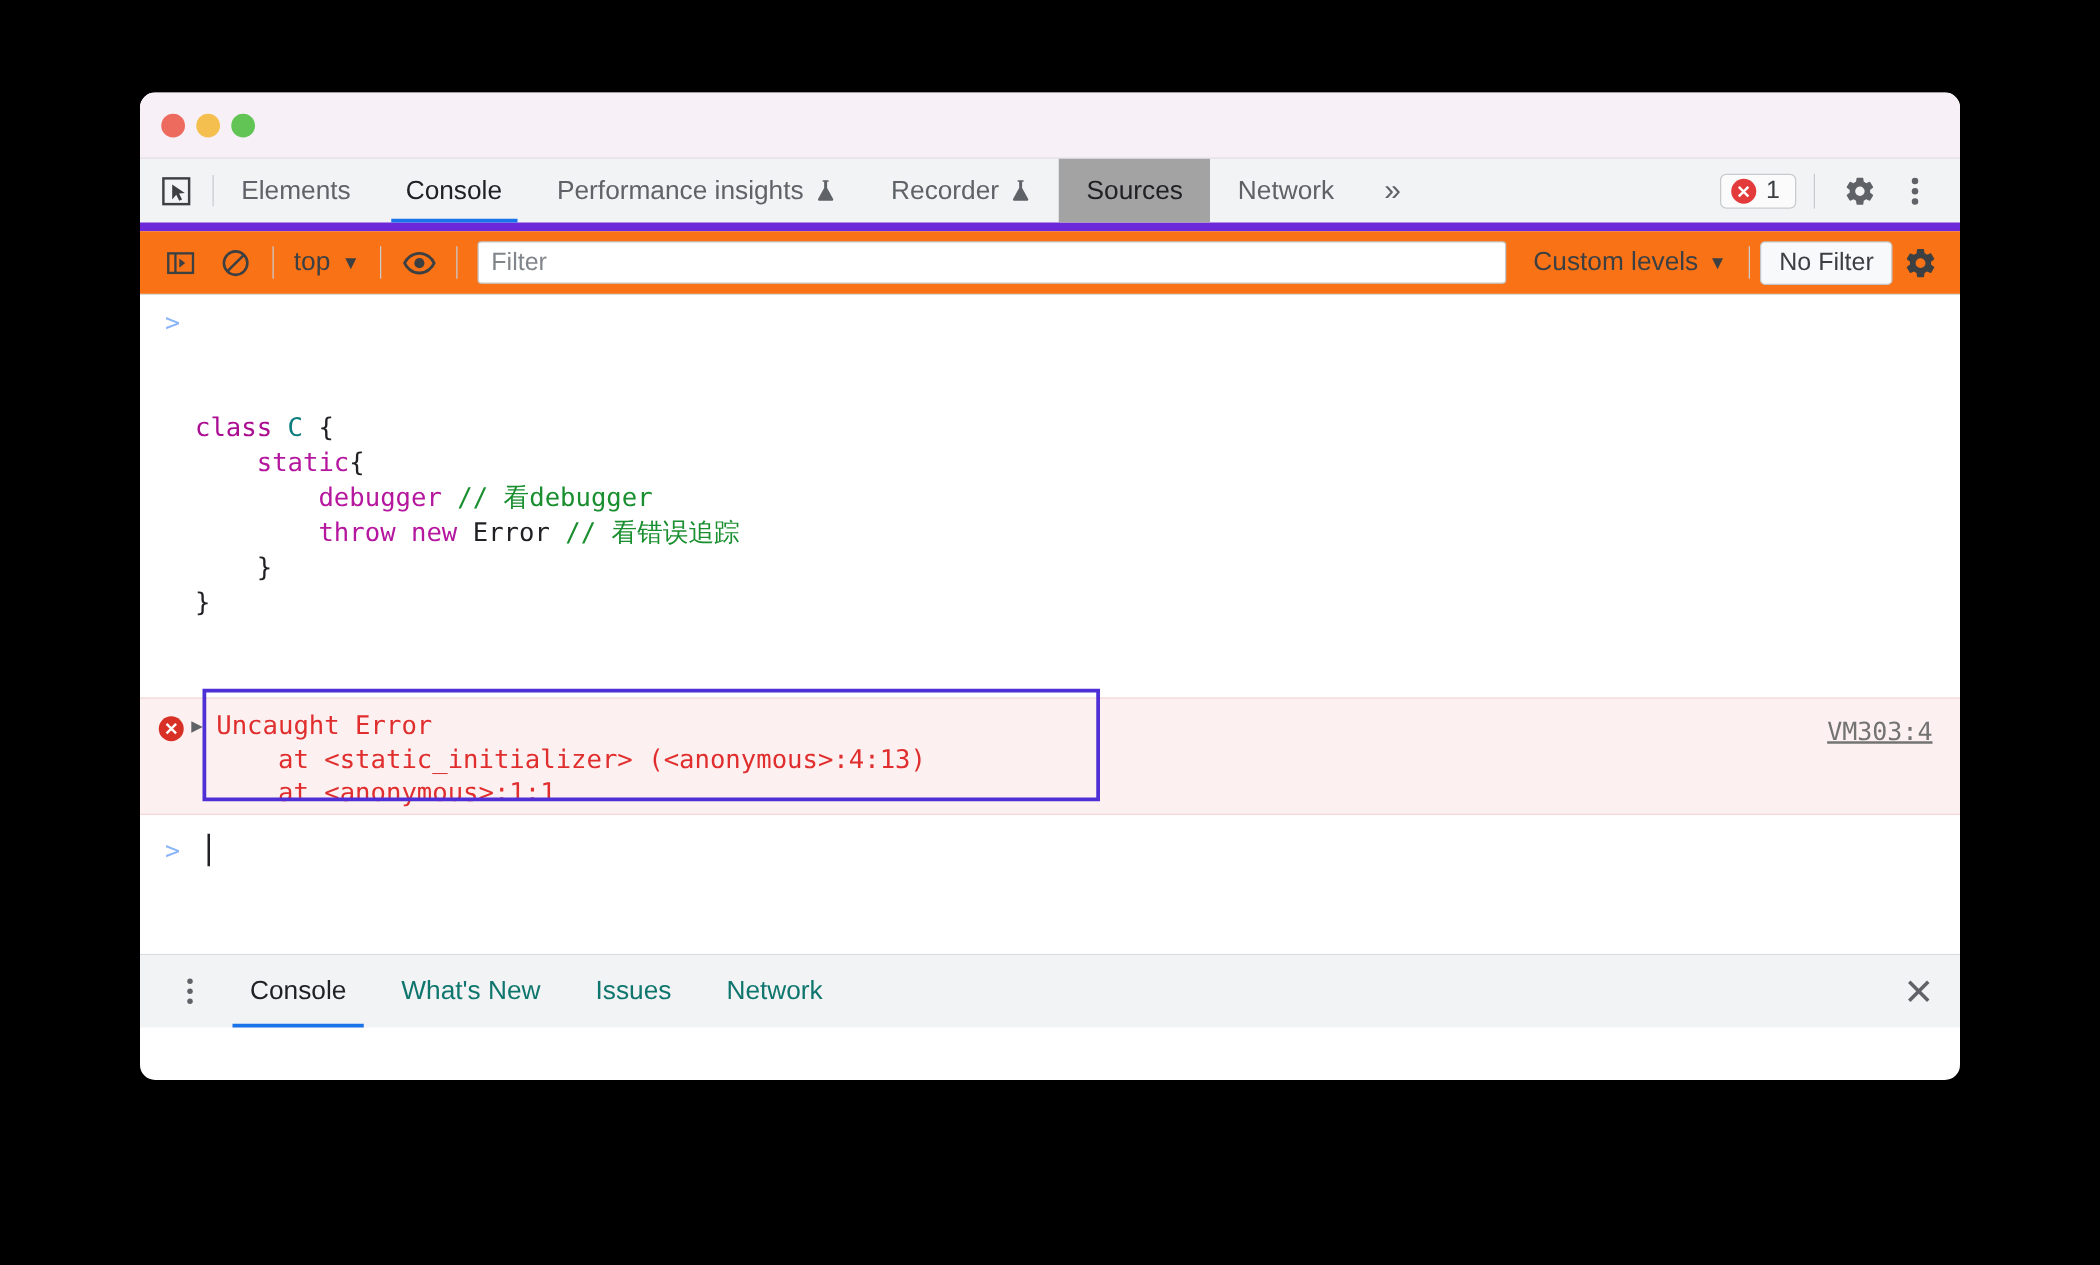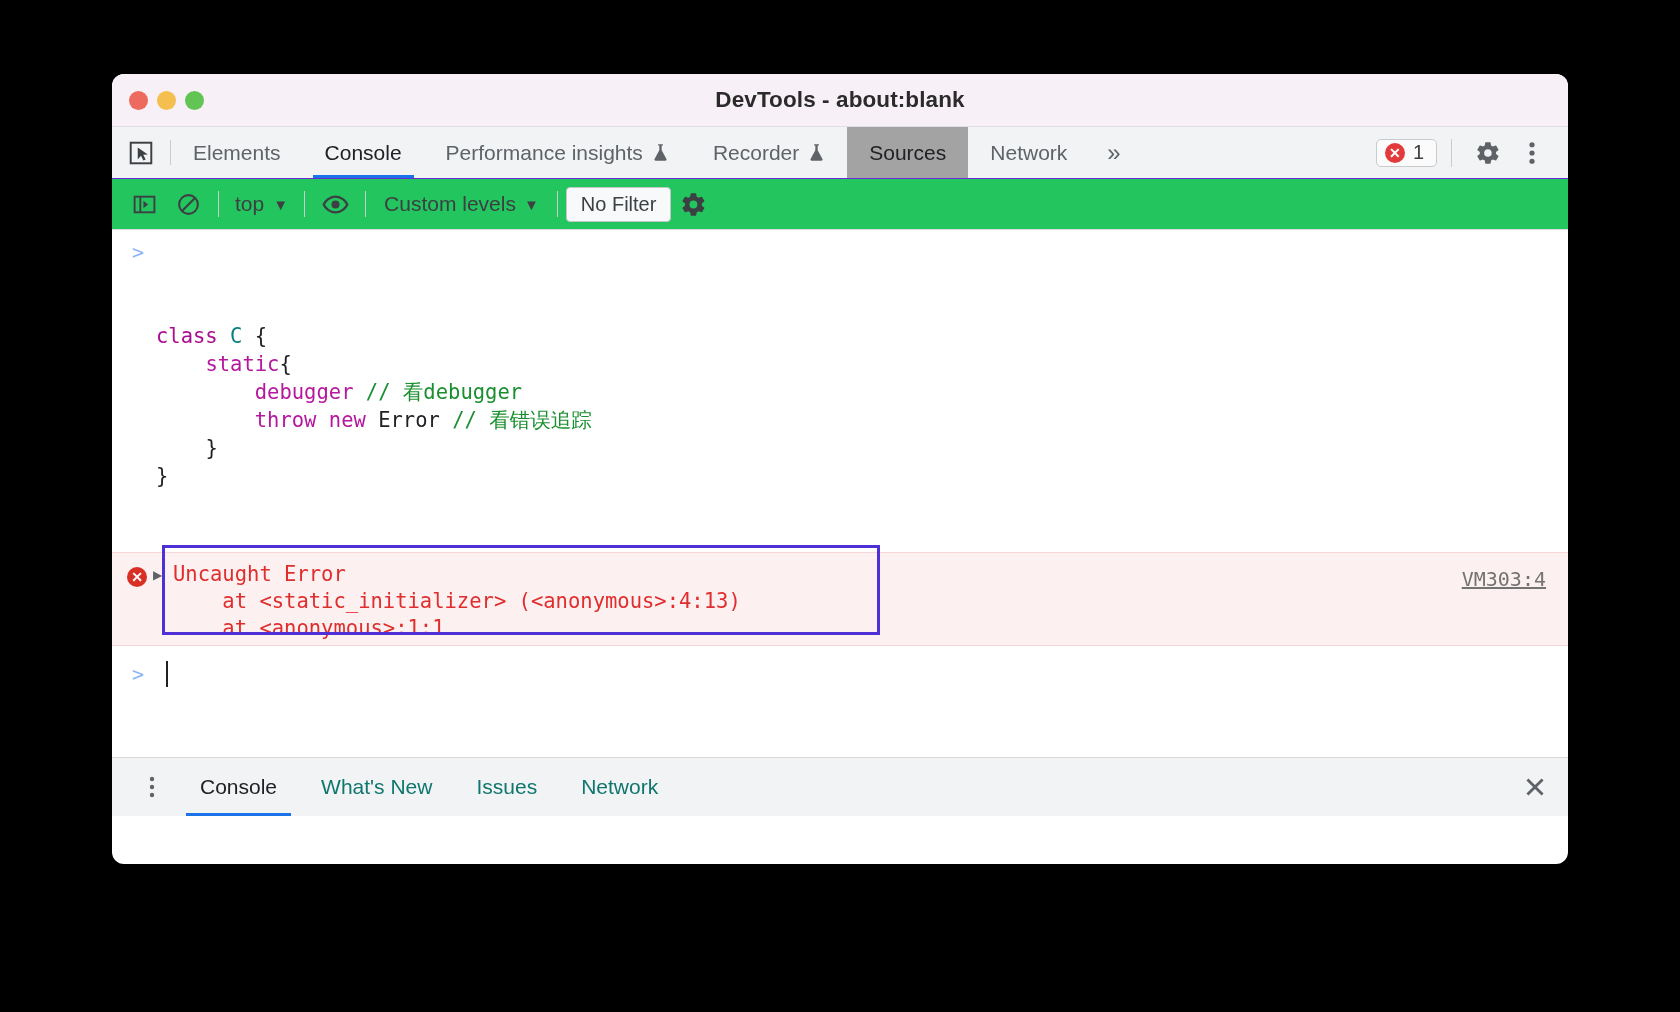--- a/index.html
+++ b/index.html
@@ -63,21 +63,21 @@
     font-weight: bold;
     color: #2b2b2b;
     letter-spacing: 0.1px;
     pointer-events: none;
   }
 
   
   .tabbar {
     height: 51px;
     background: #f1f3f4;
-    border-bottom: 1px solid #6d28d9;
+    border-bottom: 7px solid #6d28d9;
     display: flex;
     align-items: stretch;
   }
   .inspect-btn {
     width: 58px;
     display: flex;
     align-items: center;
     justify-content: center;
   }
   .tabbar-sep {
@@ -164,21 +164,21 @@
     width: 44px;
     height: 44px;
     display: flex;
     align-items: center;
     justify-content: center;
   }
 
   
   .console-toolbar {
     height: 50px;
-    background: #22c55e;
+    background: #f97316;
     border-bottom: 1px solid #d8dadc;
     display: flex;
     align-items: center;
     padding: 0 10px;
     gap: 0;
   }
   .tb-icon {
     width: 44px; height: 44px;
     display: flex; align-items: center; justify-content: center;
   }
@@ -387,21 +387,20 @@
 
 <div id="root">
   <div class="window">
 
     <div class="titlebar">
       <div class="traffic">
         <span class="light red"></span>
         <span class="light yellow"></span>
         <span class="light green"></span>
       </div>
-      <div class="window-title">DevTools - about:blank</div>
     </div>
 
     <div class="tabbar">
       <div class="inspect-btn">
         <span>
           <svg width="26" height="26" viewBox="0 0 24 24">
             <rect x="2.5" y="2.5" width="19" height="19" fill="none" stroke="#3c4043" stroke-width="1.8"></rect>
             <path d="M9 7 L9 18 L12 14.6 L14.2 19 L16.3 18 L14.1 13.7 L18.3 13.3 Z" fill="#3c4043"></path>
           </svg>
         </span>
@@ -494,20 +493,23 @@
       <div class="tb-sep"></div>
       <div class="tb-icon">
         <span>
           <svg width="27" height="27" viewBox="0 0 24 24">
             <path d="M12 5C6.5 5 2.7 9.2 1.5 12c1.2 2.8 5 7 10.5 7s9.3-4.2 10.5-7C21.3 9.2 17.5 5 12 5z" fill="none" stroke="#3c4043" stroke-width="2"></path>
             <circle cx="12" cy="12" r="3.6" fill="#3c4043"></circle>
           </svg>
         </span>
       </div>
       <div class="tb-sep"></div>
+      <div class="filter-input" title="Filter">
+        <span>Filter</span>
+      </div>
       <div class="levels-select">
         <span>Custom levels</span>
         <span class="caret">▼</span>
       </div>
       <div class="tb-sep"></div>
       <div class="issues-btn">No Filter</div>
       <div class="tb-icon">
         <span>
           <svg width="27" height="27" viewBox="0 0 24 24">
             <path fill="#3c4043" d="M19.4 13c.04-.32.06-.66.06-1s-.02-.68-.07-1l2.11-1.63a.5.5 0 0 0 .12-.64l-2-3.46a.5.5 0 0 0-.6-.22l-2.49 1a7.3 7.3 0 0 0-1.73-1l-.38-2.65A.49.49 0 0 0 13.93 2h-4a.49.49 0 0 0-.49.42L9.06 5.07a7.68 7.68 0 0 0-1.73 1l-2.49-1a.49.49 0 0 0-.6.22l-2 3.46a.49.49 0 0 0 .12.64L4.47 11a7.93 7.93 0 0 0-.07 1c0 .34.02.68.07 1l-2.11 1.63a.5.5 0 0 0-.12.64l2 3.46c.12.22.39.3.6.22l2.49-1c.52.4 1.1.73 1.73 1l.38 2.65c.4.24.25.42.49.42h4c.25 0 .46-.18.49-.42l.38-2.65a7.68 7.68 0 0 0 1.73-1l2.49 1c.22.08.48 0 .6-.22l2-3.46a.5.5 0 0 0-.12-.64L19.4 13zM11.93 15.5A3.5 3.5 0 1 1 15.43 12a3.5 3.5 0 0 1-3.5 3.5z"></path>

